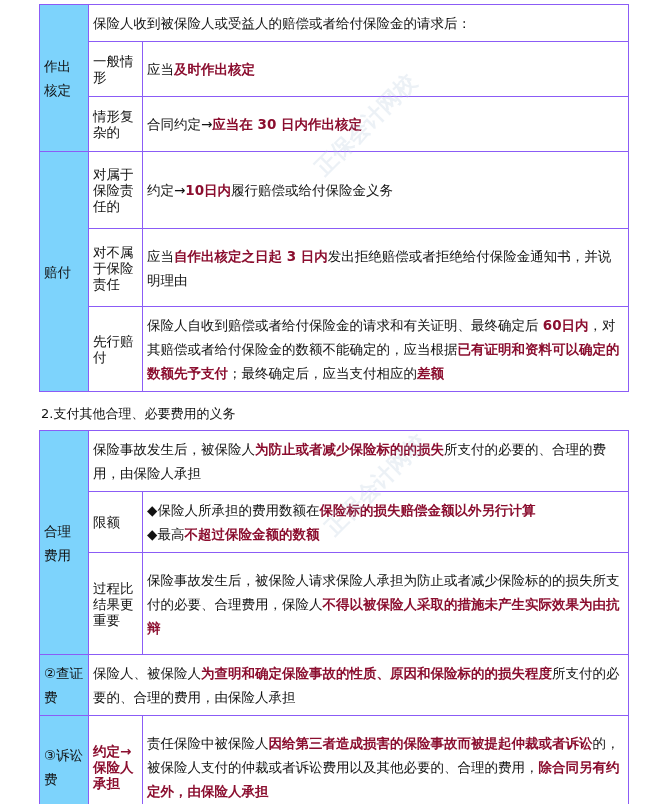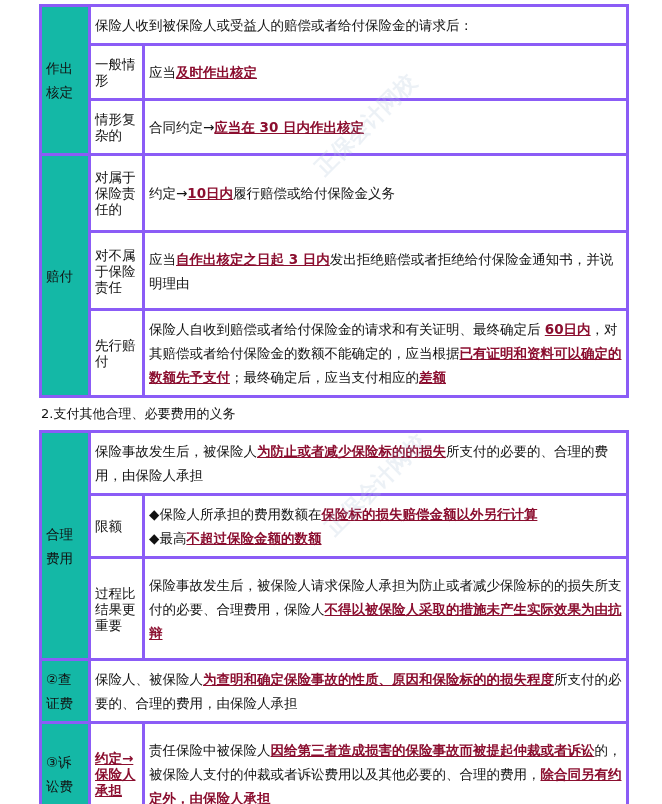--- a/index.html
+++ b/index.html
@@ -1,22 +1,22 @@
 <!DOCTYPE html>
 <html><head>
 <meta charset="utf-8">
 <style>
   html, body { margin: 0; padding: 0; background: #ffffff; }
   body { width: 662px; height: 804px; position: relative; overflow: hidden;
          font-family: "DejaVu Sans", "Liberation Sans", sans-serif; font-size: 13.5px; color: #111; }
   table { border-collapse: collapse; position: absolute; left: 39px; width: 590px; table-layout: fixed; }
-  td { border: 3px solid #8b5cf6; padding: 6px 4px; vertical-align: middle; line-height: 24px; }
-  td.lbl { background: #14b8a6; }
+  td { border: 1px solid #8b5cf6; padding: 6px 4px; vertical-align: middle; line-height: 24px; }
+  td.lbl { background: #7dd3fc; }
   td.sub { line-height: 16px; }
-  .hl { color: #8b0e2f; font-weight: bold; text-decoration: underline; }
+  .hl { color: #8b0e2f; font-weight: bold; }
   #t1 { top: 4px; }
   #t2 { top: 430px; }
   .section-title { position: absolute; left: 41px; top: 405px; font-size: 13px; }
   .wm { position: absolute; color: rgba(180,200,220,0.25); font-size: 22px; transform: rotate(-45deg); pointer-events: none; font-weight: bold; }
 </style>
 </head>
 <body>
 
 <table id="t1">
   <colgroup>

